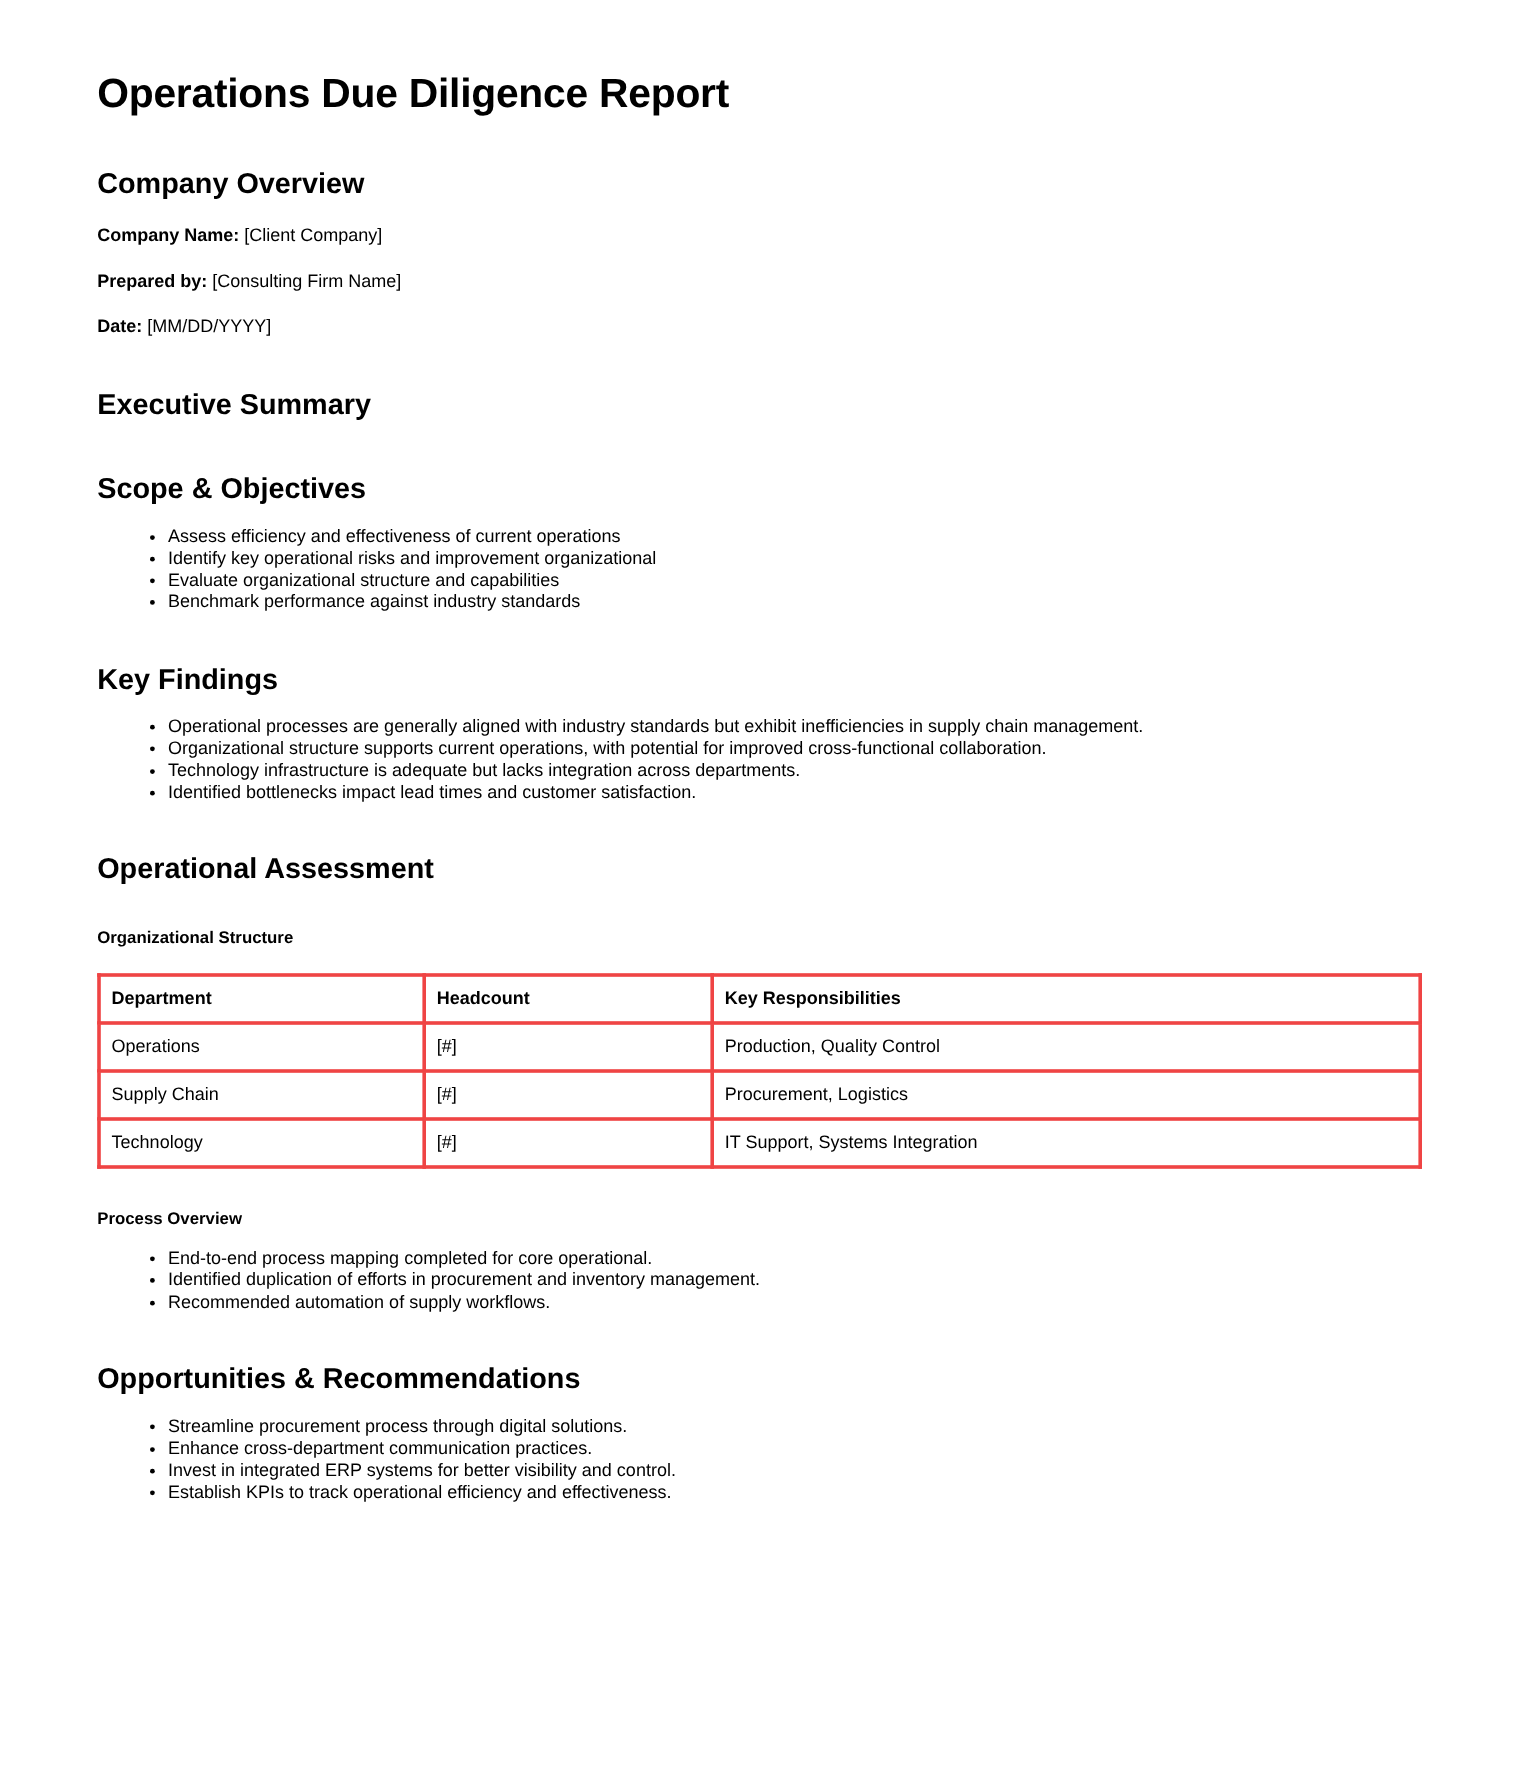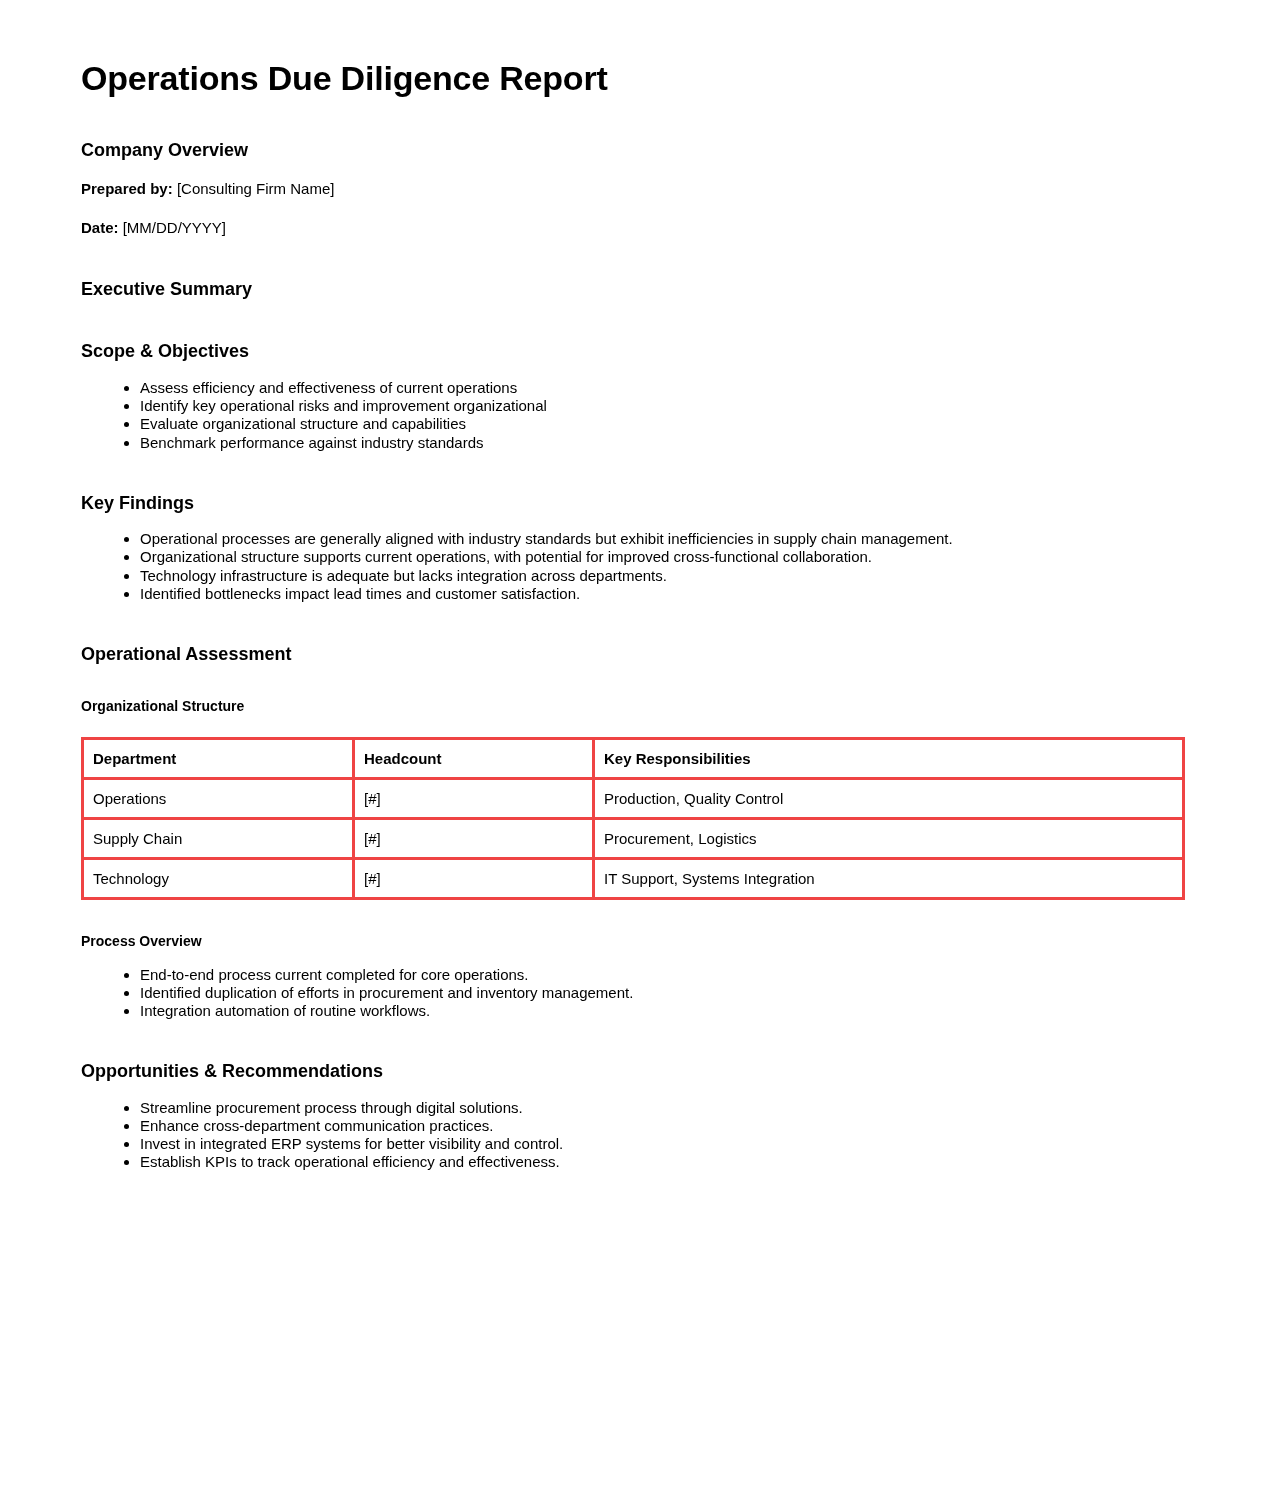--- a/index.html
+++ b/index.html
@@ -31,21 +31,21 @@
     padding: 44px 75px 0 81px;
   }
   h1.doc-title {
     font-size: 34px;
     font-weight: bold;
     line-height: 1.2;
     margin: 14px 0 0 0;
     letter-spacing: -0.2px;
   }
   h2.section-title {
-    font-size: 18px;
+    font-size: 24px;
     font-weight: bold;
     line-height: 1.2;
     margin: 41px 0 0 0;
   }
   h3.sub-title {
     font-size: 14px;
     font-weight: bold;
     line-height: 1.2;
     margin: 33px 0 0 0;
   }
@@ -103,20 +103,24 @@
 <body>
 
 <div id="page">
   <div id="doc">
 
     <h1 class="doc-title">Operations Due Diligence Report</h1>
 
     <h2 class="section-title">Company Overview</h2>
 
     <p class="meta-line">
+      <span class="meta-label">Company Name:</span>
+      <span>[Client Company]</span>
+    </p>
+    <p class="meta-line">
       <span class="meta-label">Prepared by:</span>
       <span>[Consulting Firm Name]</span>
     </p>
     <p class="meta-line">
       <span class="meta-label">Date:</span>
       <span>[MM/DD/YYYY]</span>
     </p>
 
     <h2 class="section-title">Executive Summary</h2>
 
@@ -167,23 +171,23 @@
         <tr>
           <td>Technology</td>
           <td>[#]</td>
           <td>IT Support, Systems Integration</td>
         </tr>
       </tbody>
     </table>
 
     <h3 class="sub-title">Process Overview</h3>
     <ul class="bullet-list">
-      <li>End-to-end process current completed for core operations.</li>
+      <li>End-to-end process mapping completed for core operational.</li>
       <li>Identified duplication of efforts in procurement and inventory management.</li>
-      <li>Integration automation of routine workflows.</li>
+      <li>Recommended automation of supply workflows.</li>
     </ul>
 
     <h2 class="section-title">Opportunities &amp; Recommendations</h2>
     <ul class="bullet-list">
       <li>Streamline procurement process through digital solutions.</li>
       <li>Enhance cross-department communication practices.</li>
       <li>Invest in integrated ERP systems for better visibility and control.</li>
       <li>Establish KPIs to track operational efficiency and effectiveness.</li>
     </ul>
 

